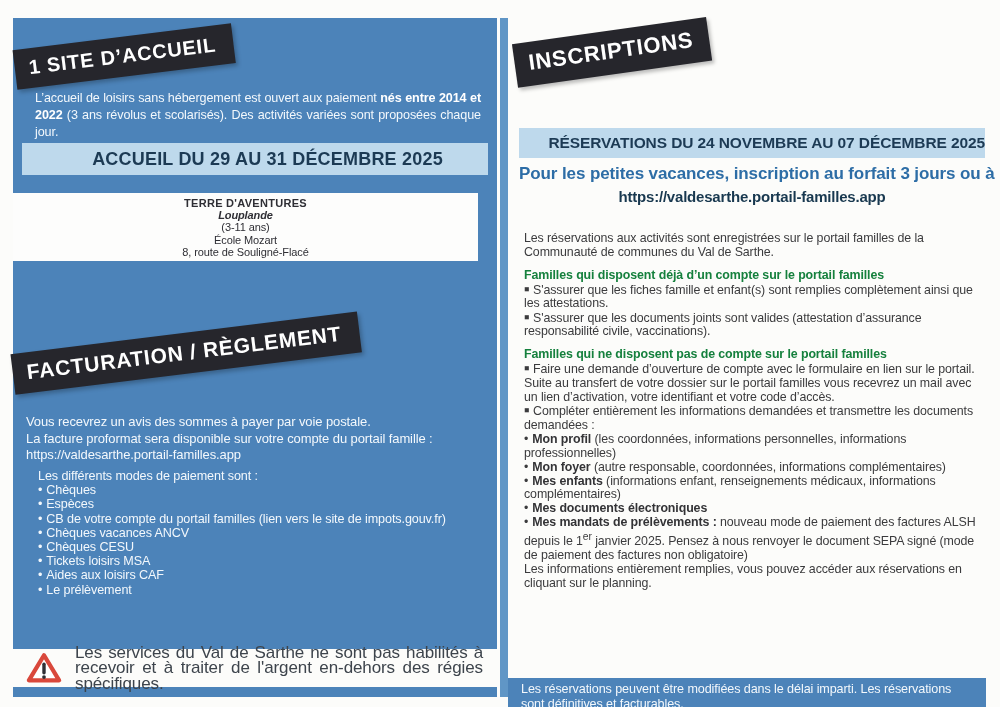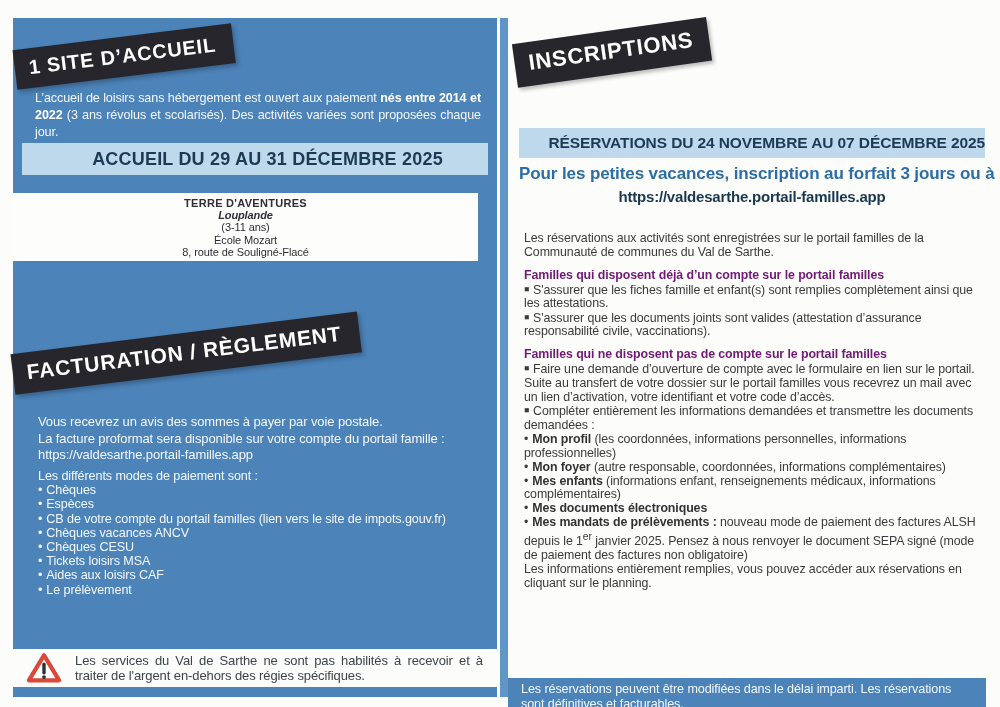--- a/index.html
+++ b/index.html
@@ -23,46 +23,46 @@
     font-size:12.6px; line-height:17px; text-align:justify; }
   .intro-p b { color:#ffffff; }
   .date-band { position:absolute; left:9px; top:125px; width:466px; height:32px;
     background:#bed9ec; color:#1c3a54; font-weight:bold; font-size:18px;
     text-align:center; line-height:32px; white-space:nowrap; letter-spacing:0.2px;padding-left:25px; }
   .site-card { position:absolute; left:0; top:175px; width:465px; height:68px;
     background:#fdfdfc; color:#2e2e34; text-align:center; padding-top:4px;
     font-size:11px; line-height:12.2px; }
   .site-card .name { font-weight:bold; letter-spacing:0.3px; }
   .site-card .town { font-weight:bold; font-style:italic;text-align:center; }
-  .billing { position:absolute; left:25px; top:396px; width:445px; color:#f3f8fc;
+  .billing { position:absolute; left:13px; top:396px; width:445px; color:#f3f8fc;
     font-size:13px; line-height:16.5px; }
   .payment { position:absolute; left:25px; top:451px; width:445px; color:#f3f8fc;
     font-size:12.6px; line-height:14.2px; }
   .payment .row .dot, .docrow .dot { margin-right:4px; }
   .warning-strip { position:absolute; left:0; top:631px; width:484px; height:38px;
     background:#fcfcfa; display:flex; align-items:center; }
   .warning-strip svg { flex:0 0 auto; margin:0 12px 0 12px; }
-  .warning-text { color:#3d444c; font-size:13px; line-height:15.5px;
+  .warning-text { color:#3d444c; font-size:17px; line-height:15.5px;
     width:408px; text-align:justify; }
   
   .fold-stripe { position:absolute; left:500px; top:18px; width:8px; height:679px; background:#6096c6; }
   
   .ribbon-insc { left:515px; top:44px; font-size:22px; padding:8px 16px 10px 14px;
     transform:rotate(-8deg); transform-origin:left center; }
   .res-band { position:absolute; left:519px; top:128px; width:466px; height:30px;
     background:#bed9ec; color:#1c3a54; font-weight:bold; font-size:15.5px;
     text-align:right; line-height:30px; white-space:nowrap; }
   .subtitle { position:absolute; left:519px; top:164px; width:466px; text-align:center;
     color:#2d6da6; font-weight:bold; font-size:17px; white-space:nowrap; }
   .portal-url { position:absolute; left:519px; top:188px; width:466px; text-align:center;
     color:#18384f; font-weight:bold; font-size:15px; letter-spacing:-0.2px; }
   .right-body { position:absolute; left:524px; top:232px; width:464px; color:#3b3b3d;
     font-size:12.4px; line-height:13.9px; }
   .right-body .para { margin-bottom:9px; }
-  .right-body h4 { font-size:12.4px; font-weight:bold; color:#701a75; }
+  .right-body h4 { font-size:12.4px; font-weight:bold; color:#15803d; }
   .right-body .gap-above { margin-top:9px; }
   .sq { font-size:8.5px; vertical-align:1.5px; margin-right:4px; }
   .docrow b { color:#333336; }
   .footer-band { position:absolute; left:508px; top:651px; width:478px; height:37px;
     background:#4c83b9; color:#f3f8fc; font-size:12.6px; line-height:15.2px;
     padding:4px 13px;margin-top:27px; }
 </style>
 </head>
 <body>
 

